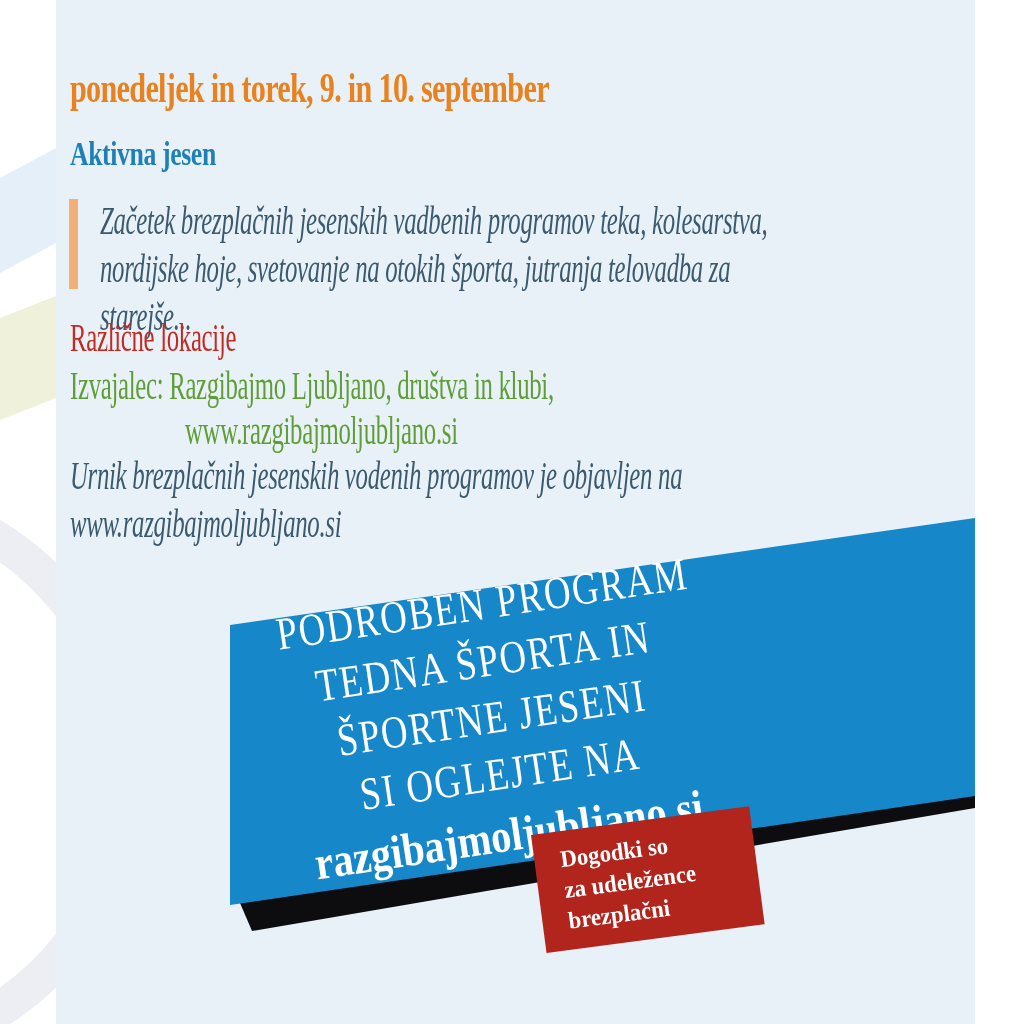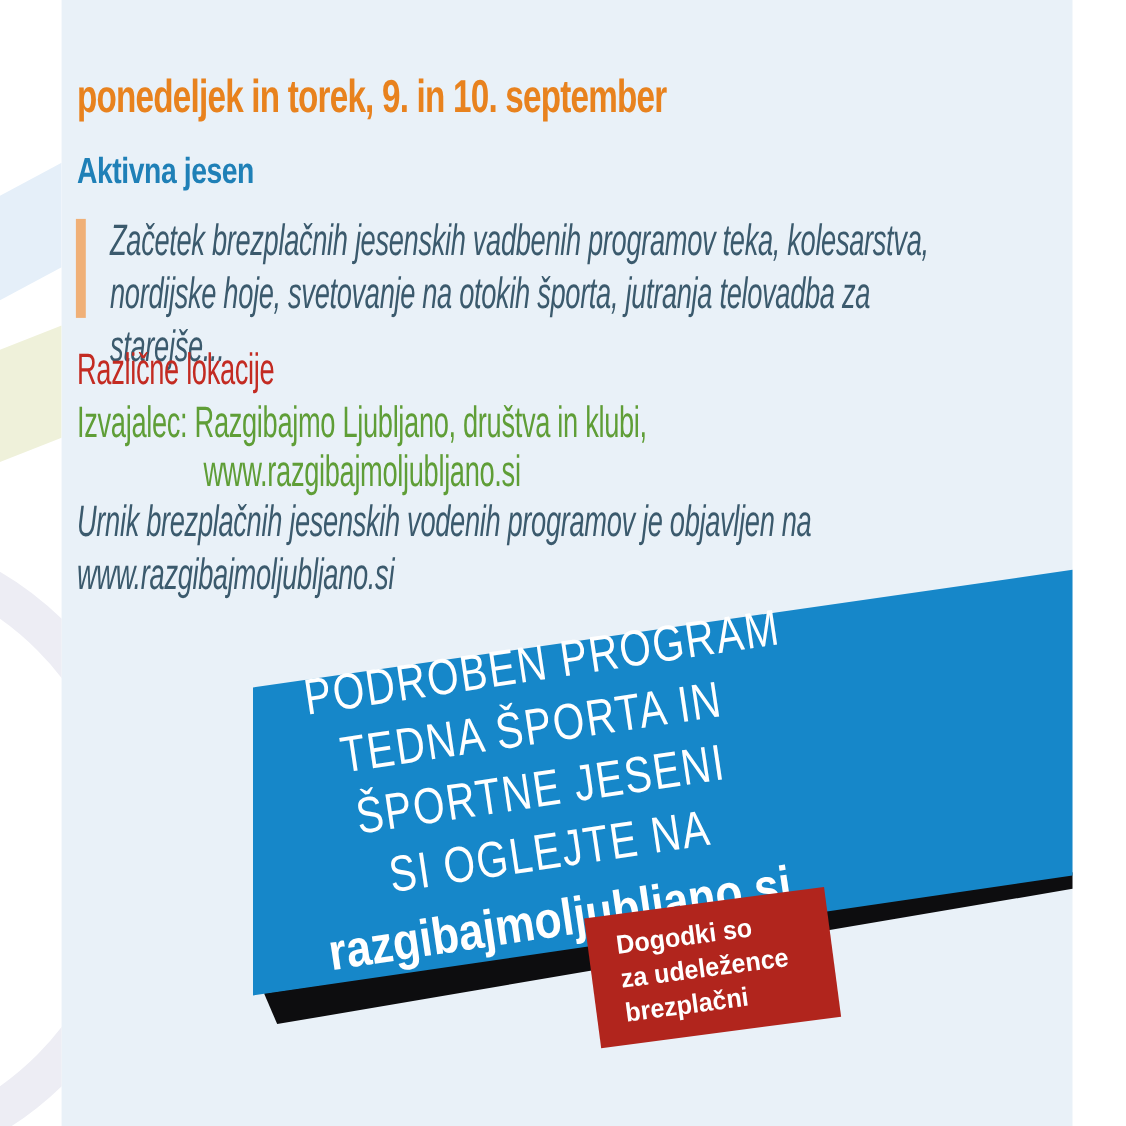--- a/index.html
+++ b/index.html
@@ -1,18 +1,18 @@
 <!DOCTYPE html>
 <html><head>
 <meta charset="utf-8">
 <style>
   html,body{margin:0;padding:0;background:#ffffff;}
   .canvas{
     position:relative;width:1024px;height:1024px;overflow:hidden;
-    background:#ffffff;font-family:Liberation Sans, sans-serif;
+    background:#ffffff;font-family:Liberation Serif, serif;
   }
   .panel{position:absolute;left:56px;top:0;width:919px;height:1024px;background:#e9f1f8;}
   .margin-decor{position:absolute;left:0;top:0;width:56px;height:1024px;overflow:hidden;}
   .abs{position:absolute;white-space:nowrap;}
   .date-heading{
     left:70px;top:64px;font-size:42px;font-weight:bold;color:#e8821e;
     transform:scaleX(.72);transform-origin:left top;letter-spacing:-1px;
   }
   .event-title{
     left:70px;top:136px;font-size:33px;font-weight:bold;color:#1f80b7;

